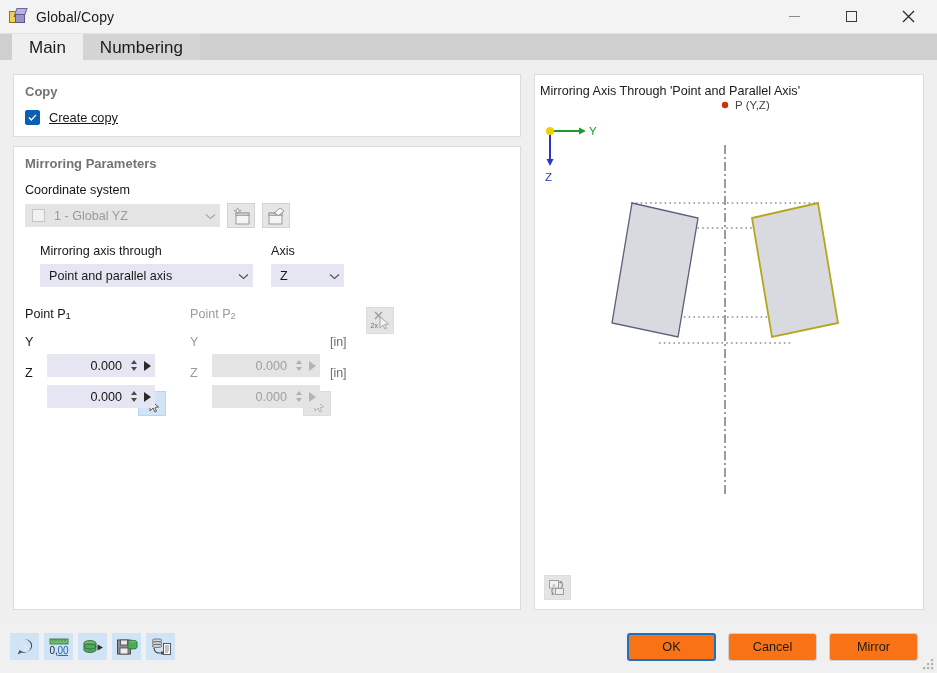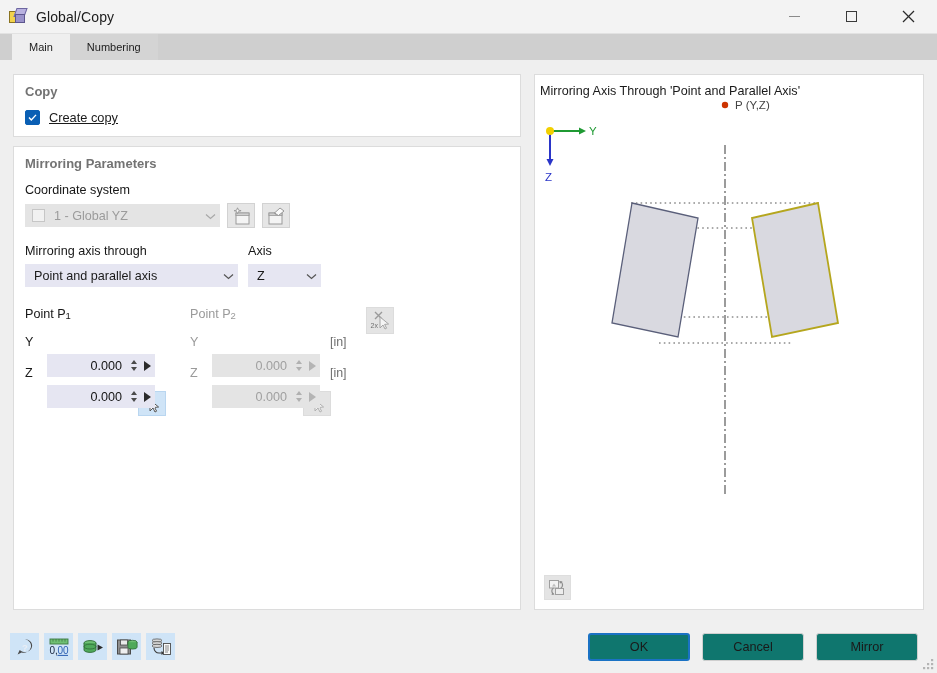--- a/index.html
+++ b/index.html
@@ -82,21 +82,21 @@
     background: #cfcfcf;
     display: flex;
     align-items: flex-end;
     padding-left: 12px;
     box-sizing: border-box;
   }
   .tab {
     height: 27px;
     line-height: 27px;
     padding: 0 17px;
-    font-size: 11px;
+    font-size: 17px;
     color: #1c1c1c;
     background: #d4d4d4;
     cursor: default;
     box-sizing: border-box;
   }
   .tab.active {
     background: #efefef;
   }
 
   
@@ -303,22 +303,22 @@
     display: flex; align-items: center; justify-content: center;
     cursor: default;
   }
   #foot-btns {
     margin-left: auto;
     margin-right: 19px;
     display: flex;
     gap: 12px;
   }
   .dlgbtn {
-    width: 102px; height: 28px;
-    background: #0f766e;
+    width: 89px; height: 28px;
+    background: #f97316;
     border: 1px solid #cfcfcf;
     border-radius: 3px;
     box-sizing: border-box;
     font-size: 12.7px;
     color: #1a1a1a;
     display: flex; align-items: center; justify-content: center;
     cursor: default;
     font-family: "Liberation Sans", sans-serif;
   }
   .dlgbtn.primary {
@@ -405,21 +405,21 @@
             <svg width="19" height="18" viewBox="0 0 19 18">
               <rect x="2" y="6" width="13" height="11" fill="#f4f4f4" stroke="#9a9a9a" stroke-width="1"></rect>
               <rect x="2" y="6" width="13" height="2.6" fill="#cfcfcf" stroke="#9a9a9a" stroke-width="0.8"></rect>
               <path d="M7.5 6 L13 1 L17 4 L11.5 8.5 Z" fill="#fbfbfb" stroke="#8f8f8f" stroke-width="0.9"></path>
               <path d="M7.5 6 L9.2 7.6" stroke="#8f8f8f" stroke-width="0.9"></path>
             </svg>
           </div>
         </div>
       </div>
 
-      <div style="padding:16px 16px 0 11px;display:flex;gap:10px;">
+      <div style="padding:16px 16px 0 11px;display:flex;gap:18px;margin-left:15px;">
         <div>
           <div class="field-label">Mirroring axis through</div>
           <div class="combo" style="width:213px;margin-top:6px;">
             <span class="ctext pad">Point and parallel axis</span>
             <span class="carat">
               <svg width="11" height="7" viewBox="0 0 11 7">
                   <polyline points="1,1.5 5.5,5.5 10,1.5" fill="none" stroke="#555" stroke-width="1.2"></polyline>
                 </svg>
             </span>
           </div>

